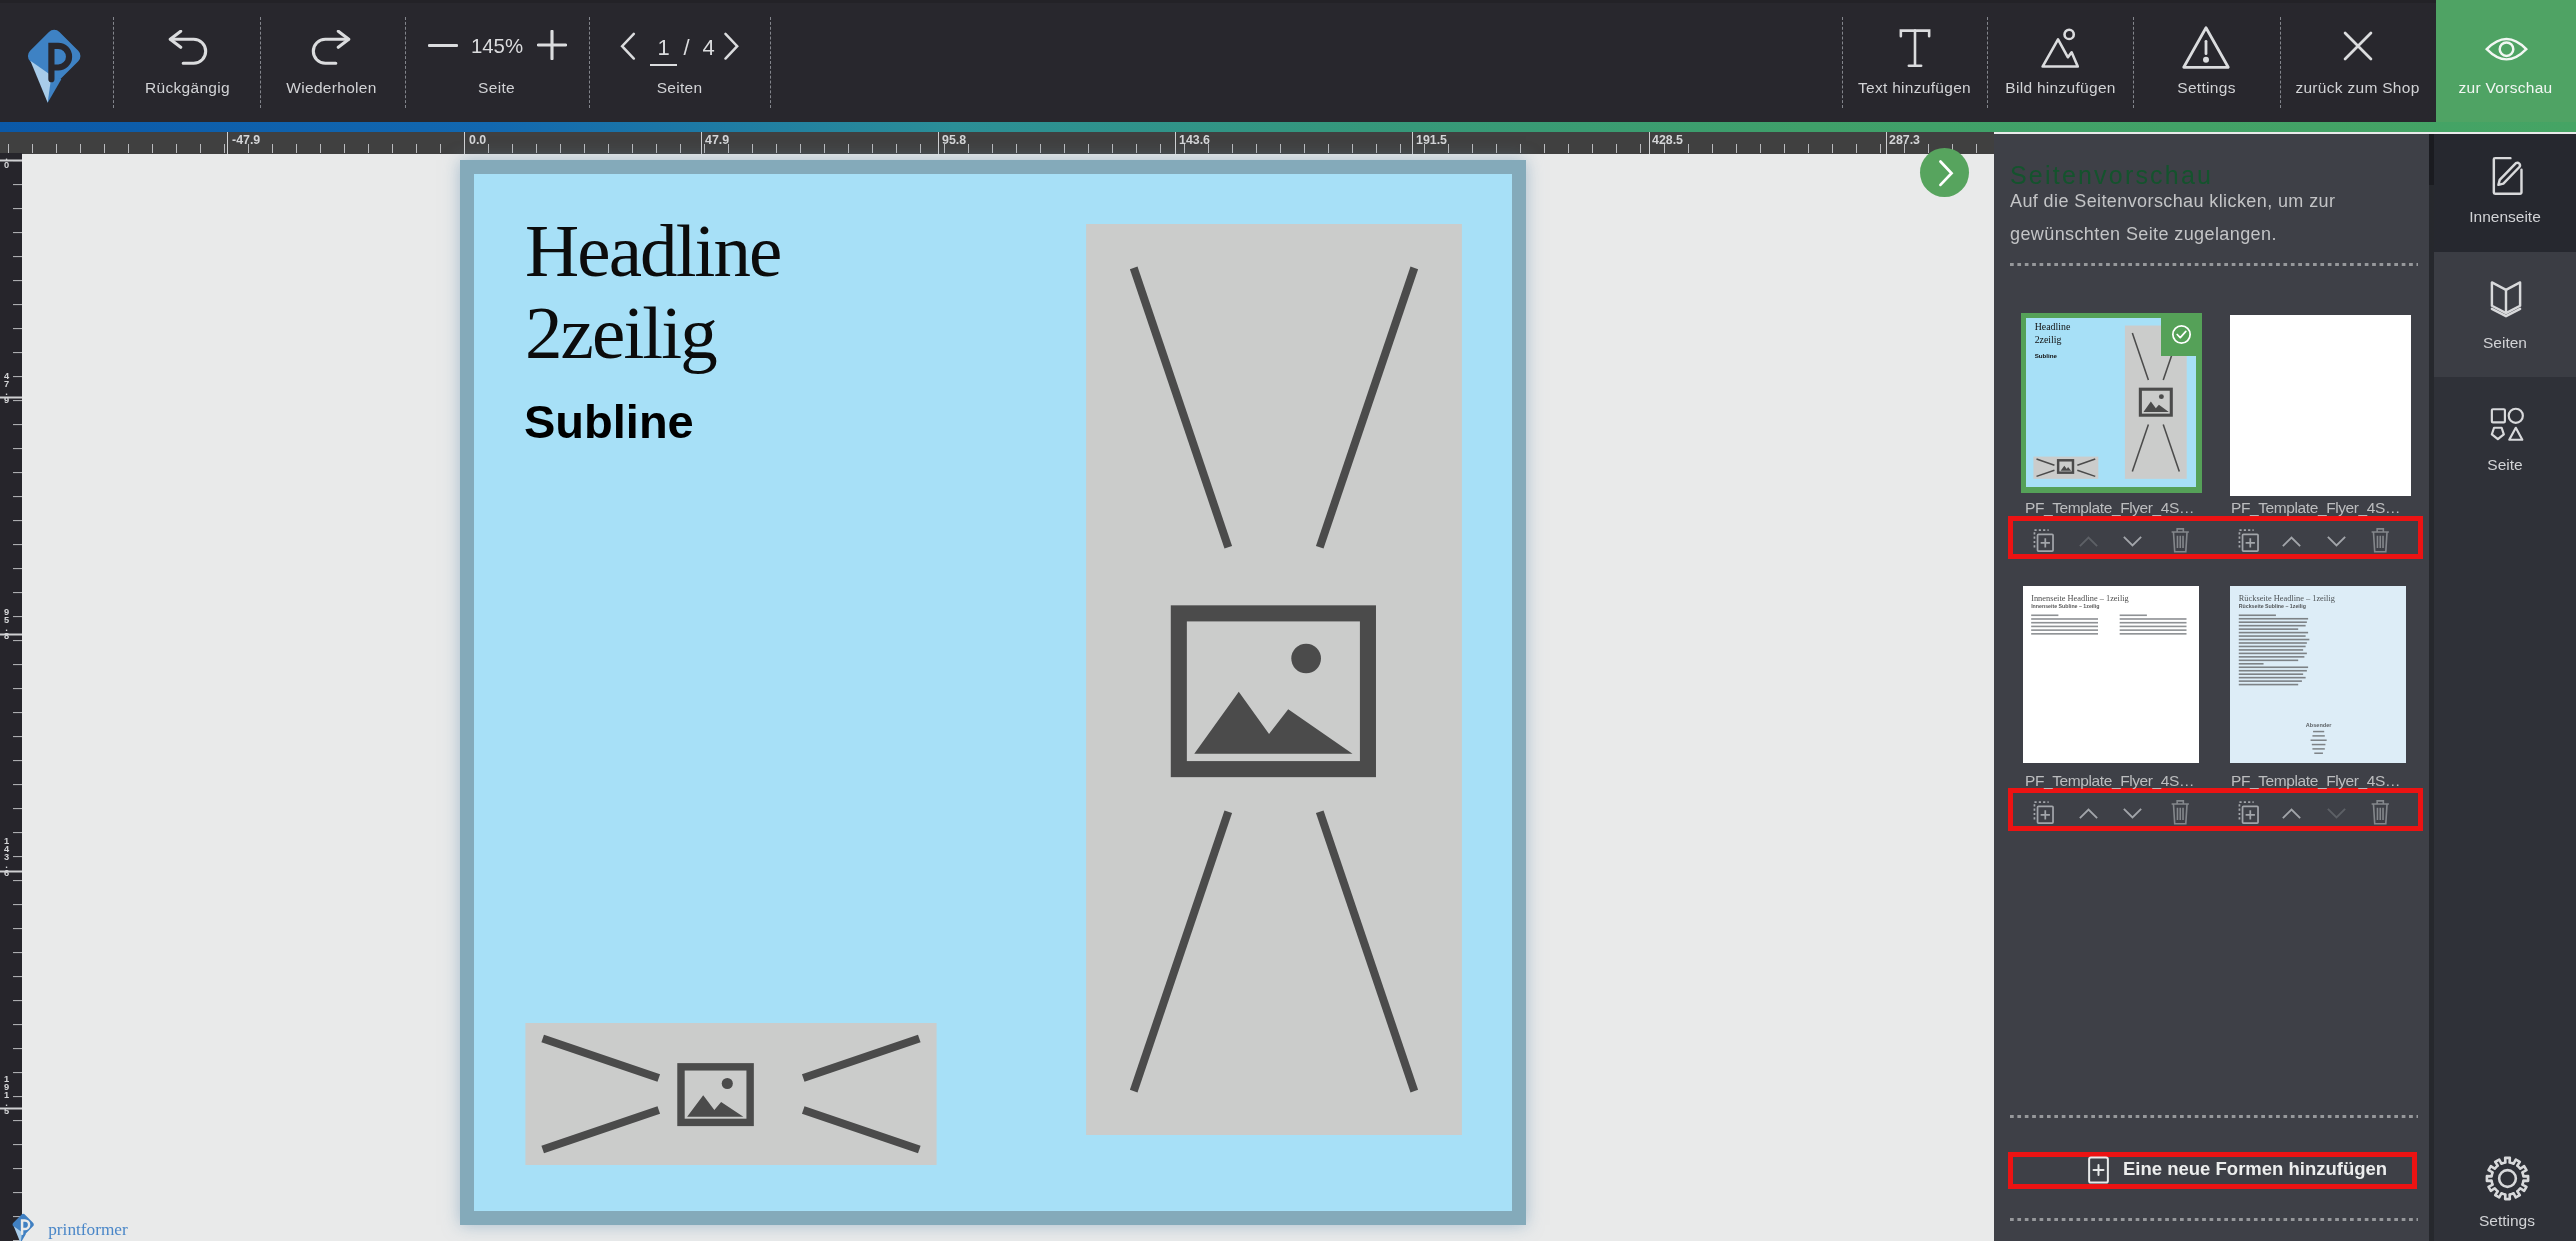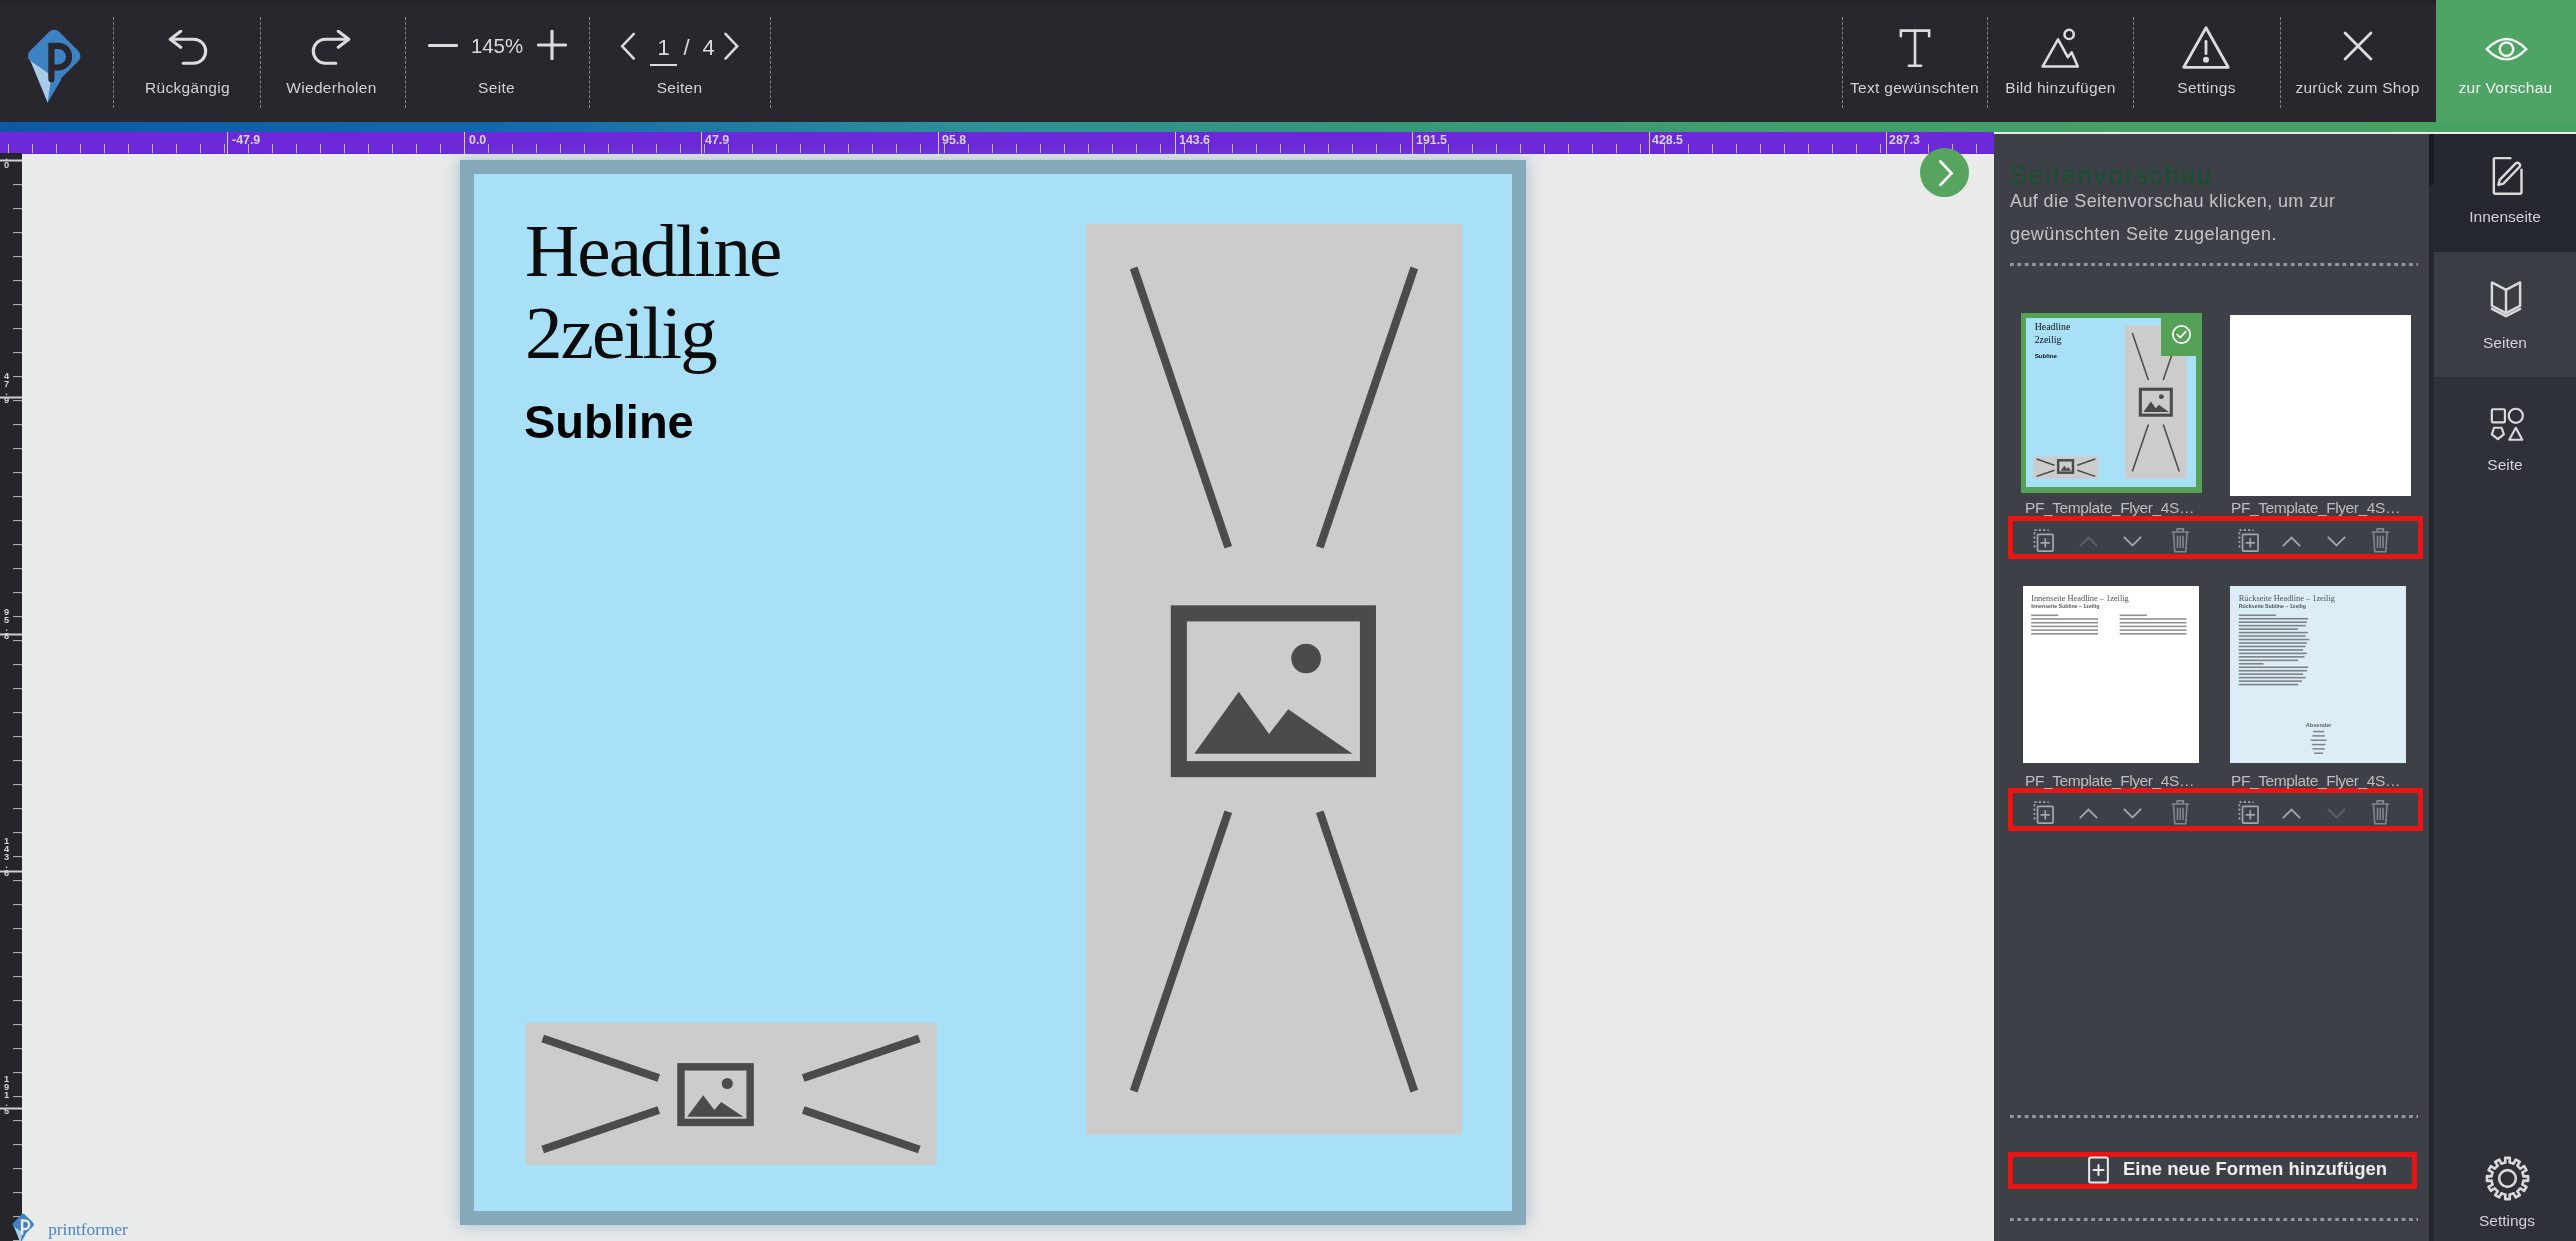--- a/index.html
+++ b/index.html
@@ -10,21 +10,21 @@
   #toolbar{left:0;top:0;width:2576px;height:122px;background:#28272d;}
   .sep{position:absolute;top:17.3px;height:91px;width:0;border-left:1.9px dashed #83858c;}
   .tlabel{position:absolute;top:79px;width:247px;text-align:center;
           font-size:15.5px;color:#d2d3d6;letter-spacing:0.3px;}
   .ticon{position:absolute;}
   #greenbtn{left:2436px;top:0;width:140px;height:122px;background:#4fa364;}
   
   #gradbar{left:0;top:122px;width:2576px;height:10px;
     background:linear-gradient(90deg,#0b59a8 0%,#1268b0 19%,#2b8f97 37%,#35987b 53%,#3fa06a 70%,#45a464 100%);}
   
-  #hruler{left:0;top:132px;width:1994px;height:21.6px;background:#6d28d9;overflow:hidden;}
+  #hruler{left:0;top:132px;width:1994px;height:21.6px;background:#404040;overflow:hidden;}
   #hruler .minor{position:absolute;left:0;top:12.4px;width:1994px;height:9.3px;
     background-image:linear-gradient(90deg,#b9babd 0 1.4px,transparent 1.4px);
     background-size:24px 9.3px;background-repeat:repeat-x;background-position-x:464px;}
   #hruler .major{position:absolute;left:0;top:0;width:1994px;height:21.6px;
     background-image:linear-gradient(90deg,#cfd0d2 0 1.9px,transparent 1.9px);
     background-size:237px 21.6px;background-repeat:repeat-x;background-position-x:463px;}
   .hnum{position:absolute;top:0.6px;font-size:12.4px;font-weight:bold;color:#d4d5d7;}
   #vruler{left:0;top:153px;width:21.6px;height:1088px;background:#26252b;overflow:hidden;}
   #vruler .minor{position:absolute;left:13px;top:0;width:8.7px;height:1088px;
     background-image:linear-gradient(180deg,#b9babd 0 1.4px,transparent 1.4px);
@@ -109,21 +109,21 @@
 <svg class="ticon" style="left:723px;top:32px" width="17.3" height="28.4" viewBox="0 0 28 46" fill="none" stroke="#dbdcde" stroke-width="4" stroke-linecap="round">
     <path d="M4 3 L23 23 L4 43"></path>
   </svg>
 <div class="tlabel" style="left:556px">Seiten</div>
 
 <svg class="ticon" style="left:1899px;top:28.4px" width="32" height="41" viewBox="0 0 52 66" fill="none" stroke="#dbdcde" stroke-width="4.2" stroke-linecap="round">
   <path d="M3 13 V4 H49 V13"></path>
     <path d="M26 4 V61"></path>
     <path d="M16 61 H36"></path>
 </svg>
-<div class="tlabel" style="left:1791px">Text gewünschten</div>
+<div class="tlabel" style="left:1791px">Text hinzufügen</div>
 
 <svg class="ticon" style="left:2040px;top:27px" width="41" height="42" viewBox="0 0 66 68" fill="none" stroke="#dbdcde" stroke-width="4.2" stroke-linecap="round" stroke-linejoin="round">
   <circle cx="47" cy="12" r="7.5"></circle>
   <path d="M4 64 L29 20 L45 49 L51 41 L61 64 Z"></path>
 </svg>
 <div class="tlabel" style="left:1937px">Bild hinzufügen</div>
 
 <svg class="ticon" style="left:2180px;top:23.5px" width="52" height="47" viewBox="0 0 84 76" fill="none" stroke="#dbdcde" stroke-width="4.5" stroke-linecap="round" stroke-linejoin="round">
   <path d="M42 6 L78 70 H6 Z"></path>
   <path d="M42 28 V48"></path>

